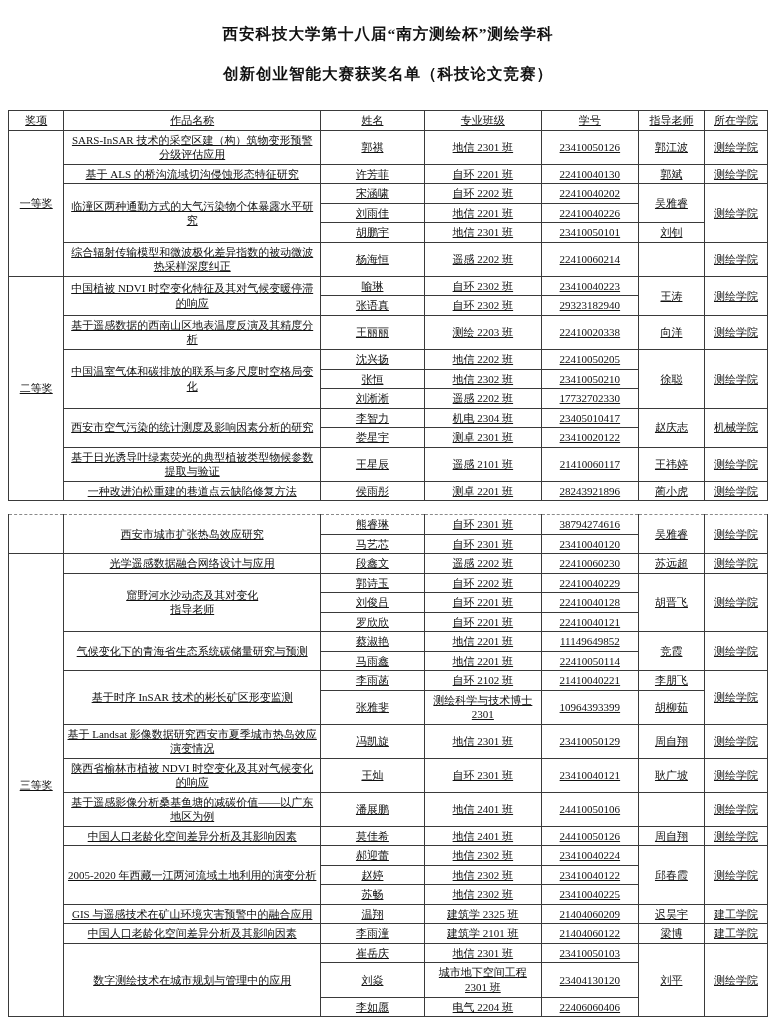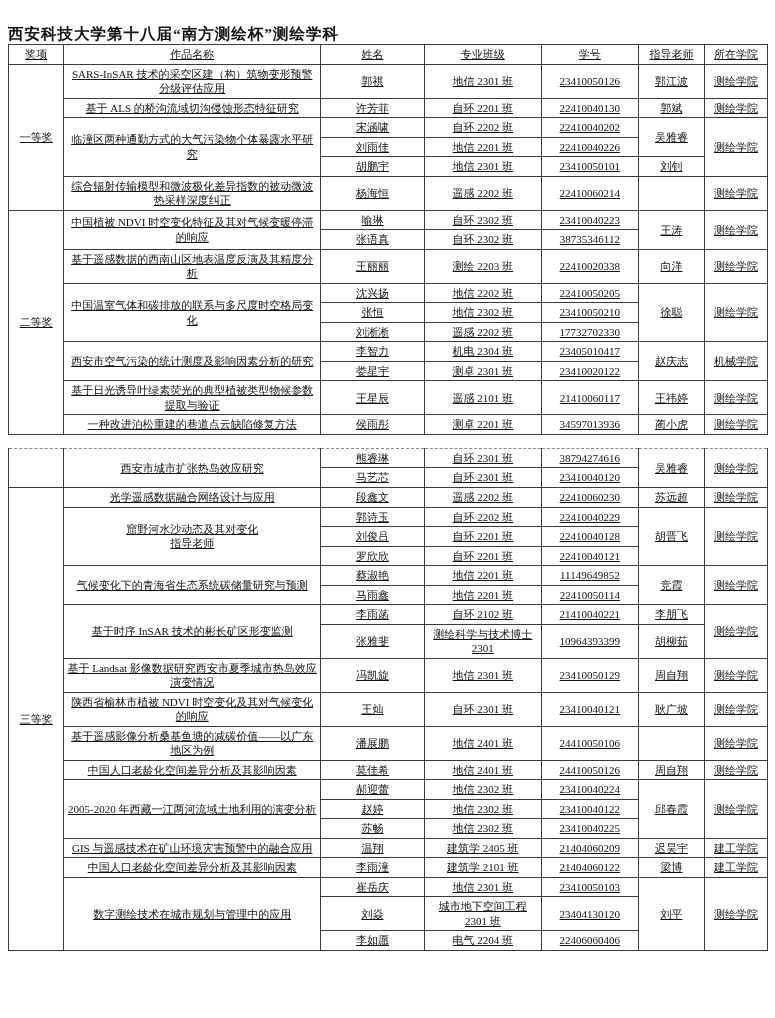--- a/index.html
+++ b/index.html
@@ -2,21 +2,21 @@
 <html><head>
 <meta charset="utf-8">
 <style>
   html,body { margin:0; padding:0; background:#ffffff; }
   body {
     width:775px; min-height:1018px;
     font-family:"Liberation Serif","DejaVu Serif",serif;
     color:#111;
   }
   .page { padding:16px 7px 10px 8px; box-sizing:border-box; }
-  .doc-title { font-weight:bold; font-size:15.5px; line-height:1.3; margin:8px 0 0 0; letter-spacing:1px; }
+  .doc-title { text-align:center; font-weight:bold; font-size:15.5px; line-height:1.3; margin:8px 0 0 0; letter-spacing:1px; }
   .doc-title.line2 { margin-top:20px; margin-bottom:26px; }
   table.award-table {
     width:100%; border-collapse:collapse; table-layout:fixed;
     font-size:11px;
     text-decoration:underline;
   }
   table.award-table th, table.award-table td {
     border:1px solid #3a3a3a;
     text-align:center; vertical-align:middle;
     padding:2px 3px; line-height:1.32;
@@ -33,20 +33,21 @@
   col.c-class   { width:15.4%; }
   col.c-sid     { width:12.8%; }
   col.c-advisor { width:8.7%; }
   col.c-college { width:8.3%; }
 </style>
 </head>
 <body>
 
 <div class="page">
   <div class="doc-title line1">西安科技大学第十八届“南方测绘杯”测绘学科</div>
+  <div class="doc-title line2">创新创业智能大赛获奖名单（科技论文竞赛）</div>
 
   <table class="award-table tbl1" id="tbl1">
     <colgroup>
       <col class="c-award">
         <col class="c-title">
         <col class="c-name">
         <col class="c-class">
         <col class="c-sid">
         <col class="c-advisor">
         <col class="c-college">
@@ -112,21 +113,21 @@
           <td rowspan="2" class="col-title">中国植被 NDVI 时空变化特征及其对气候变暖停滞的响应</td>
           <td class="col-name">喻琳</td>
           <td class="col-class">自环 2302 班</td>
           <td class="col-sid">23410040223</td>
           <td rowspan="2" class="col-advisor">王涛</td>
           <td rowspan="2" class="col-college">测绘学院</td>
         </tr>
         <tr>
           <td class="col-name">张语真</td>
           <td class="col-class">自环 2302 班</td>
-          <td class="col-sid">38735346112</td>
+          <td class="col-sid">29323182940</td>
         </tr>
         <tr>
           <td class="col-title">基于遥感数据的西南山区地表温度反演及其精度分析</td>
           <td class="col-name">王丽丽</td>
           <td class="col-class">测绘 2203 班</td>
           <td class="col-sid">22410020338</td>
           <td class="col-advisor">向洋</td>
           <td class="col-college">测绘学院</td>
         </tr>
         <tr>
@@ -165,21 +166,21 @@
           <td class="col-name">王星辰</td>
           <td class="col-class">遥感 2101 班</td>
           <td class="col-sid">21410060117</td>
           <td class="col-advisor">王祎婷</td>
           <td class="col-college">测绘学院</td>
         </tr>
         <tr>
           <td class="col-title">一种改进泊松重建的巷道点云缺陷修复方法</td>
           <td class="col-name">侯雨彤</td>
           <td class="col-class">测卓 2201 班</td>
-          <td class="col-sid">34597013936</td>
+          <td class="col-sid">28243921896</td>
           <td class="col-advisor">蔺小虎</td>
           <td class="col-college">测绘学院</td>
         </tr>
       </tbody>
   </table>
 
   <table class="award-table tbl2" id="tbl2">
     <colgroup>
       <col class="c-award">
         <col class="c-title">
@@ -305,21 +306,21 @@
           <td class="col-sid">23410040122</td>
         </tr>
         <tr>
           <td class="col-name">苏畅</td>
           <td class="col-class">地信 2302 班</td>
           <td class="col-sid">23410040225</td>
         </tr>
         <tr>
           <td class="col-title">GIS 与遥感技术在矿山环境灾害预警中的融合应用</td>
           <td class="col-name">温翔</td>
-          <td class="col-class">建筑学 2405 班</td>
+          <td class="col-class">建筑学 2325 班</td>
           <td class="col-sid">21404060209</td>
           <td class="col-advisor">迟昊宇</td>
           <td class="col-college">建工学院</td>
         </tr>
         <tr>
           <td class="col-title">中国人口老龄化空间差异分析及其影响因素</td>
           <td class="col-name">李雨潼</td>
           <td class="col-class">建筑学 2101 班</td>
           <td class="col-sid">21404060122</td>
           <td class="col-advisor">梁博</td>

